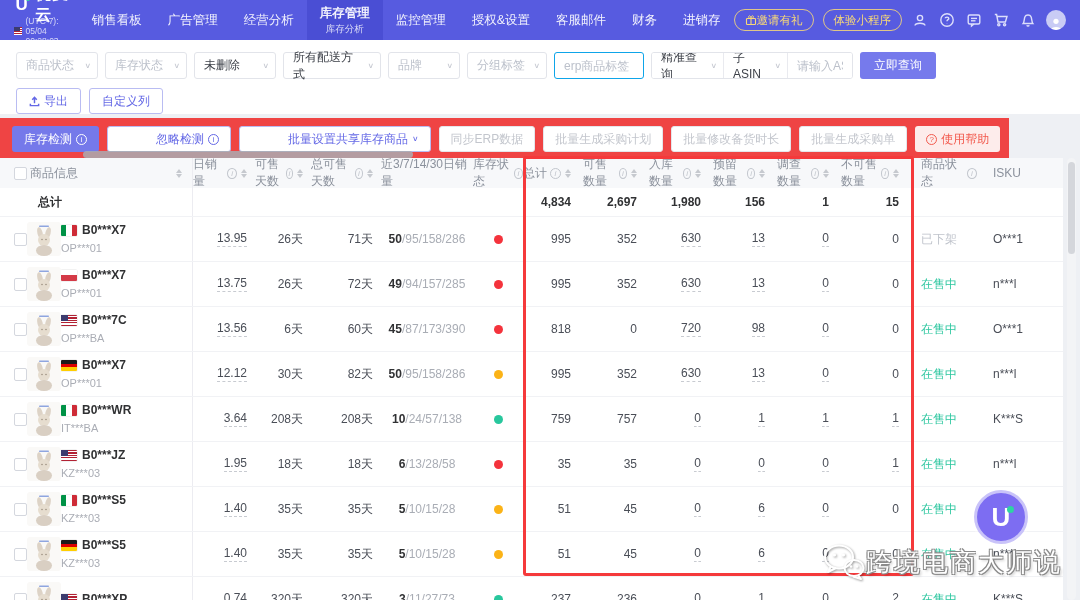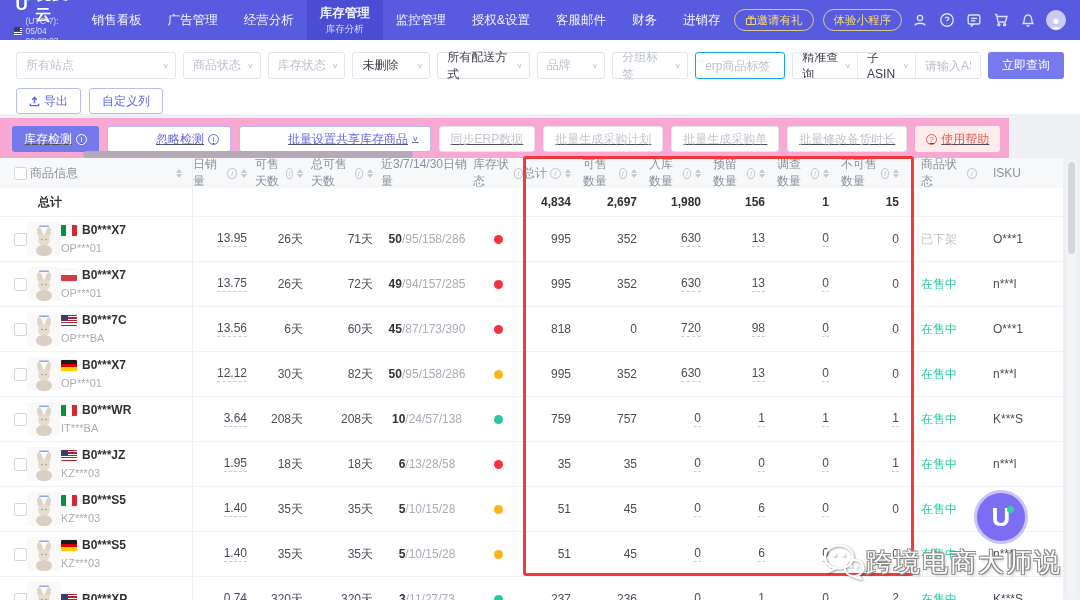--- a/index.html
+++ b/index.html
@@ -44,21 +44,21 @@
   .compound .seg:last-child { border-right:none; }
   .compound input { border:none; height:25px; width:64px; }
   .btn-primary { height:27px; padding:0 14px; background:#767aec; color:#fff; border:none; border-radius:3px;
     font-size:12px; cursor:pointer; font-family:inherit; white-space:nowrap; }
   .frow2 { margin-top:9px; display:flex; gap:8px; }
   .btn-ghost { height:26px; padding:0 12px; background:#fff; border:1px solid #b9bcf2; color:#6468e6; border-radius:3px;
     font-size:12px; cursor:pointer; display:flex; align-items:center; gap:4px; font-family:inherit; }
   .btn-ghost svg { width:11px; height:11px; stroke:#6468e6; fill:none; stroke-width:1.6; }
 
   
-  .main-panel { position:absolute; top:118px; left:0; width:1009px; height:482px; background:#f9a8d4;text-decoration:underline; }
+  .main-panel { position:absolute; top:118px; left:0; width:1009px; height:482px; background:#ef4444; }
   .toolbar { display:flex; align-items:center; gap:8px; padding:8px 12px 6px; }
   .tb-btn { height:26px; padding:0 11px; border-radius:3px; font-size:12px; display:flex; align-items:center; gap:4px;
     cursor:pointer; white-space:nowrap; border:1px solid transparent; font-family:inherit; }
   .tb-primary { background:#7579ea; color:#fff; }
   .tb-outline { background:#fff; border-color:#b9bcf2; color:#6468e6;padding-left:48px; }
   .tb-disabled { background:#fff; border-color:#e4e6eb; color:#c3c6cd; cursor:default; }
   .tb-help { margin-left:auto; background:#fdeceb; color:#f25a4e; border:none; }
   .info-dot { width:11px; height:11px; border-radius:50%; border:1px solid currentColor; font-size:8px; line-height:9px;
     text-align:center; display:inline-block; font-style:normal; }
   .caret { font-size:9px; transform:scaleY(.8); }
@@ -209,23 +209,20 @@
         <svg viewBox="0 0 16 16">
             <circle cx="8" cy="6" r="3"></circle>
             <path d="M2 16 C2.5 11.5 13.5 11.5 14 16Z"></path>
           </svg>
       </span>
     </div>
   </div>
 
   <div class="filter-panel">
     <div class="frow">
-      <span class="sel" style="width:170px">
-          <span>所有站点</span>
-        </span>
       <span class="sel" style="width:82px">
           <span>商品状态</span>
         </span>
       <span class="sel" style="width:82px">
           <span>库存状态</span>
         </span>
       <span class="sel dark" style="width:82px">
           <span>未删除</span>
         </span>
       <span class="sel dark" style="width:98px">
@@ -271,22 +268,22 @@
       <button class="tb-btn tb-outline">
         <span>忽略检测</span>
           <i class="info-dot">i</i>
       </button>
       <button class="tb-btn tb-outline">
         <span>批量设置共享库存商品</span>
           <span class="caret">∨</span>
       </button>
       <button class="tb-btn tb-disabled">同步ERP数据</button>
       <button class="tb-btn tb-disabled">批量生成采购计划</button>
+      <button class="tb-btn tb-disabled">批量修改备货时长</button>
       <button class="tb-btn tb-disabled">批量生成采购单</button>
-      <button class="tb-btn tb-disabled">批量修改备货时长</button>
       <button class="tb-btn tb-help">
         <i class="info-dot">?</i>
           <span>使用帮助</span>
       </button>
     </div>
     <div class="hscroll"></div>
 
     <div class="thead">
       <div class="col-product hc">
         <span class="cb"></span>

